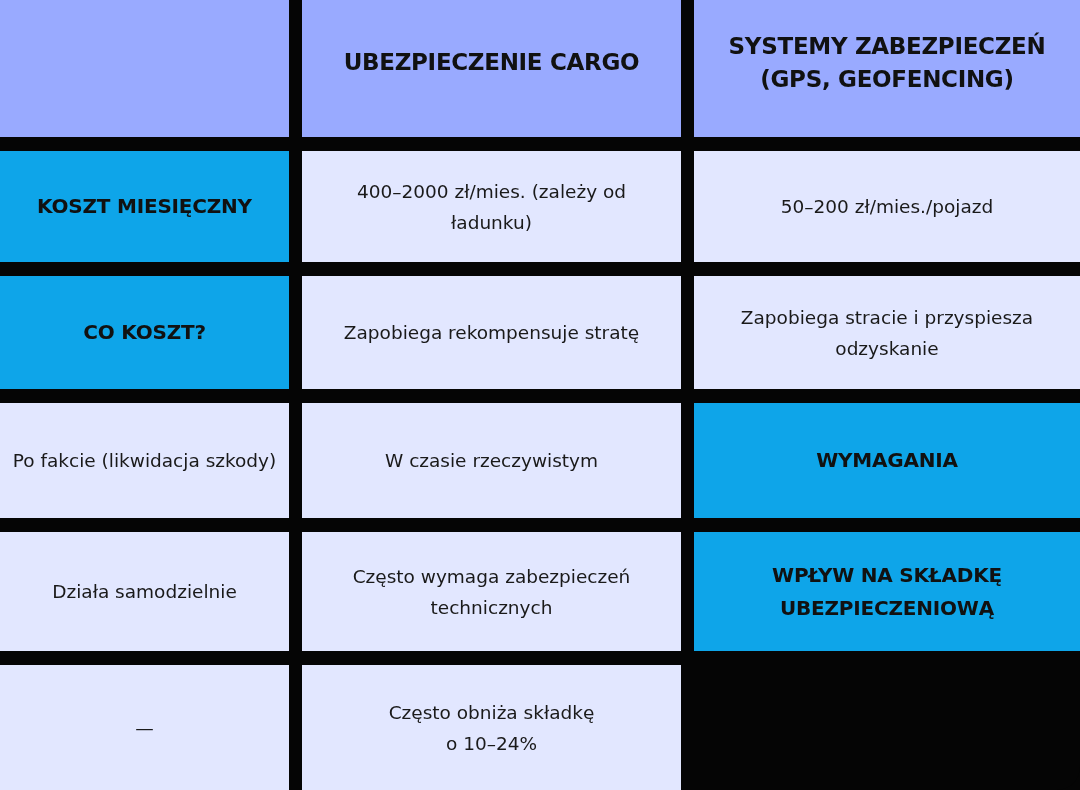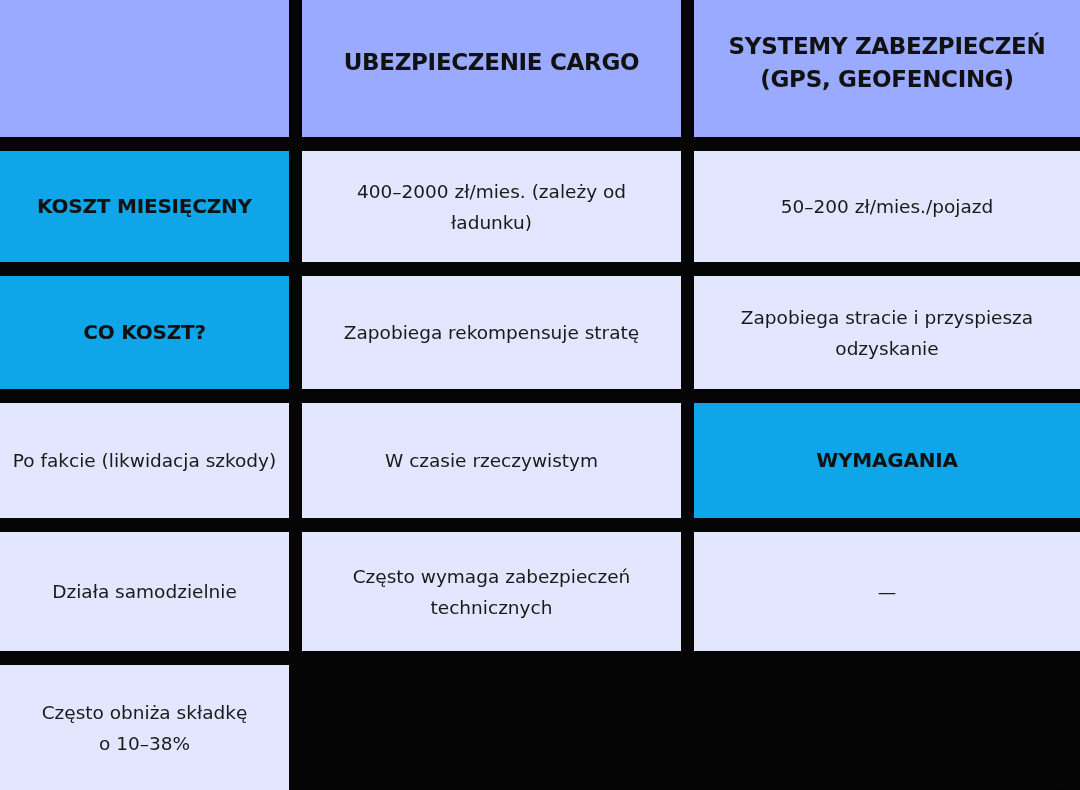--- a/index.html
+++ b/index.html
@@ -111,21 +111,25 @@
     <span class="txt">WYMAGANIA</span>
   </div>
   <div class="cell data right-col">
     <span class="txt">Działa samodzielnie</span>
   </div>
   <div class="cell data">
     <span class="txt">Często wymaga zabezpieczeń
 technicznych</span>
   </div>
 
+  <div class="cell label">
+    <span class="txt">WPŁYW NA SKŁADKĘ
+UBEZPIECZENIOWĄ</span>
+  </div>
   <div class="cell data">
     <span class="txt">—</span>
   </div>
   <div class="cell data right-col">
     <span class="txt">Często obniża składkę
-o 10–38%</span>
+o 10–24%</span>
   </div>
 
 </div>
 
 </body></html>

